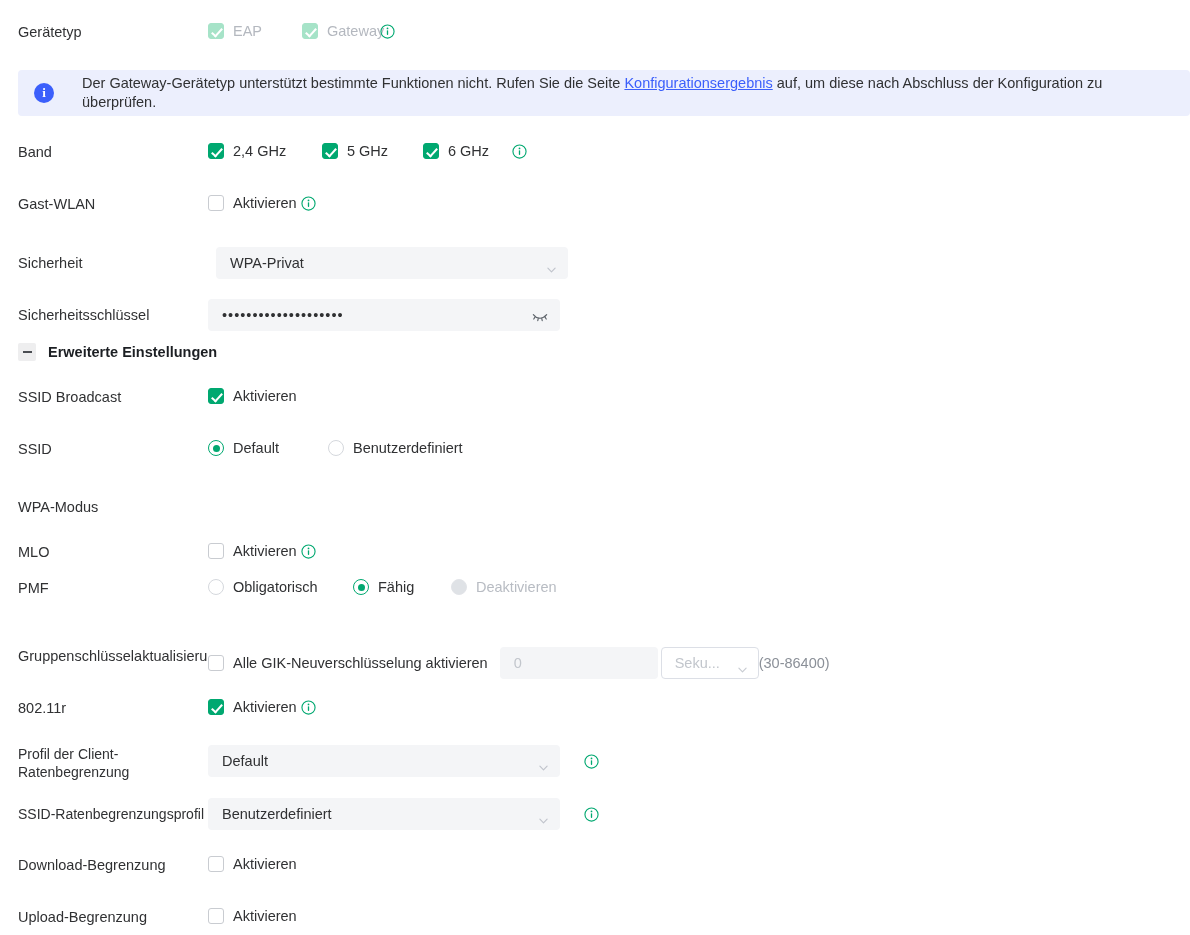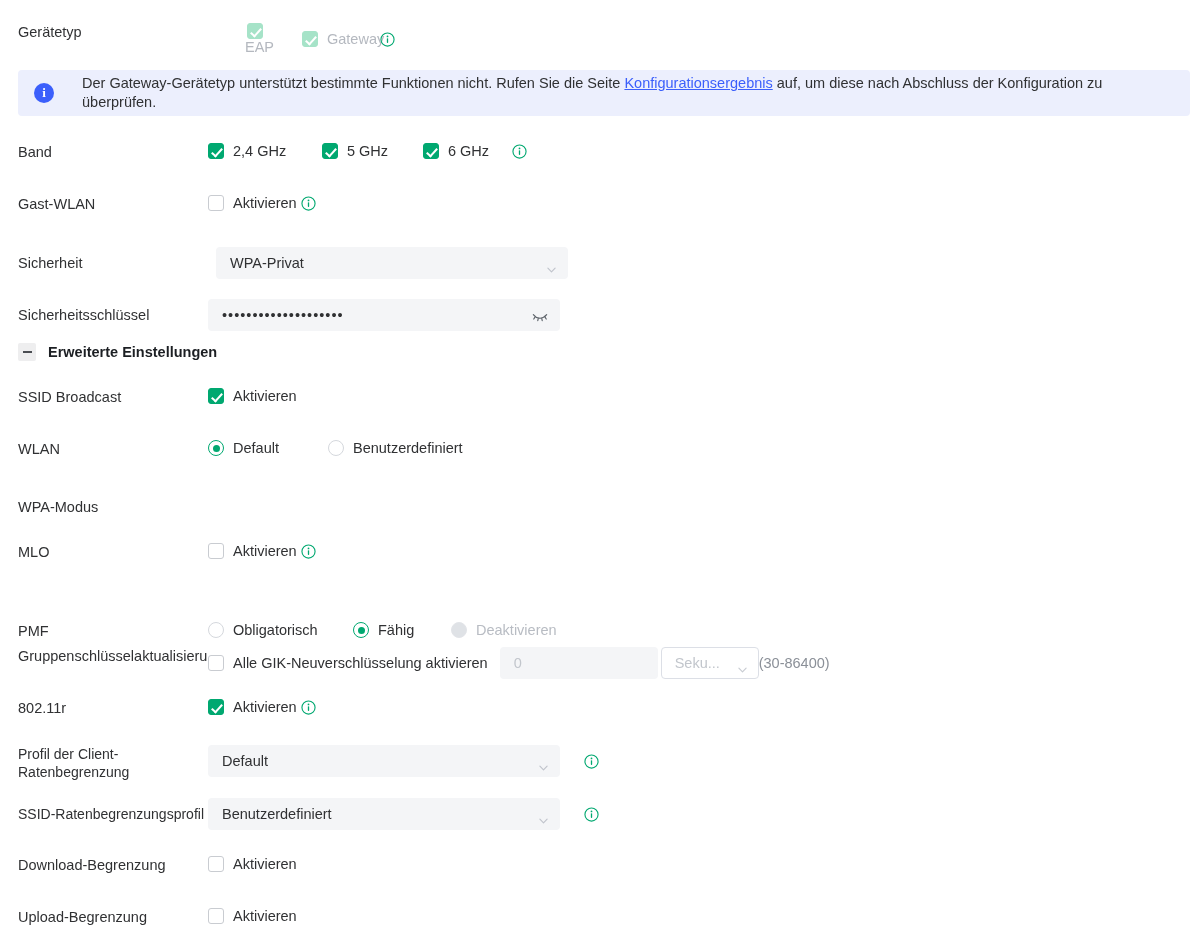--- a/index.html
+++ b/index.html
@@ -95,21 +95,21 @@
   .hint { font-size: 14.5px; color: #8b9098; white-space: nowrap; }
 </style>
 </head>
 <body>
 
 <div class="page">
 
   <div class="row" style="top:23px;">
     <div class="lbl">Gerätetyp</div>
     <div class="ctl">
-      <div class="cbgroup" style="width:94px;flex-direction:column;">
+      <div class="cbgroup" style="width:94px;">
         <span class="cb dis"></span>
         <span class="cbtxt muted">EAP</span>
       </div>
       <div class="cbgroup" style="width:78px;">
         <span class="cb dis"></span>
         <span class="cbtxt muted">Gateway</span>
       </div>
       <span class="info">
         <svg width="15" height="15" viewBox="0 0 16 16">
             <circle cx="8" cy="8" r="7" fill="none" stroke="#00a870" stroke-width="1.2"></circle>
@@ -210,21 +210,21 @@
     <div class="lbl">SSID Broadcast</div>
     <div class="ctl">
       <div class="cbgroup">
         <span class="cb on"></span>
         <span class="cbtxt">Aktivieren</span>
       </div>
     </div>
   </div>
 
   <div class="row" style="top:440px;">
-    <div class="lbl">WLAN</div>
+    <div class="lbl">SSID</div>
     <div class="ctl">
       <div class="cbgroup" style="width:120px;">
         <span class="rd on"></span>
         <span class="rdtxt">Default</span>
       </div>
       <div class="cbgroup">
         <span class="rd"></span>
         <span class="rdtxt">Benutzerdefiniert</span>
       </div>
     </div>
@@ -244,21 +244,21 @@
       <span class="info">
         <svg width="15" height="15" viewBox="0 0 16 16">
             <circle cx="8" cy="8" r="7" fill="none" stroke="#00a870" stroke-width="1.2"></circle>
             <circle cx="8" cy="4.7" r="0.95" fill="#00a870"></circle>
             <rect x="7.3" y="6.6" width="1.4" height="5" rx="0.6" fill="#00a870"></rect>
           </svg>
       </span>
     </div>
   </div>
 
-  <div class="row" style="top:622px;">
+  <div class="row" style="top:579px;">
     <div class="lbl">PMF</div>
     <div class="ctl">
       <div class="cbgroup" style="width:145px;">
         <span class="rd"></span>
         <span class="rdtxt">Obligatorisch</span>
       </div>
       <div class="cbgroup" style="width:98px;">
         <span class="rd on"></span>
         <span class="rdtxt">Fähig</span>
       </div>

